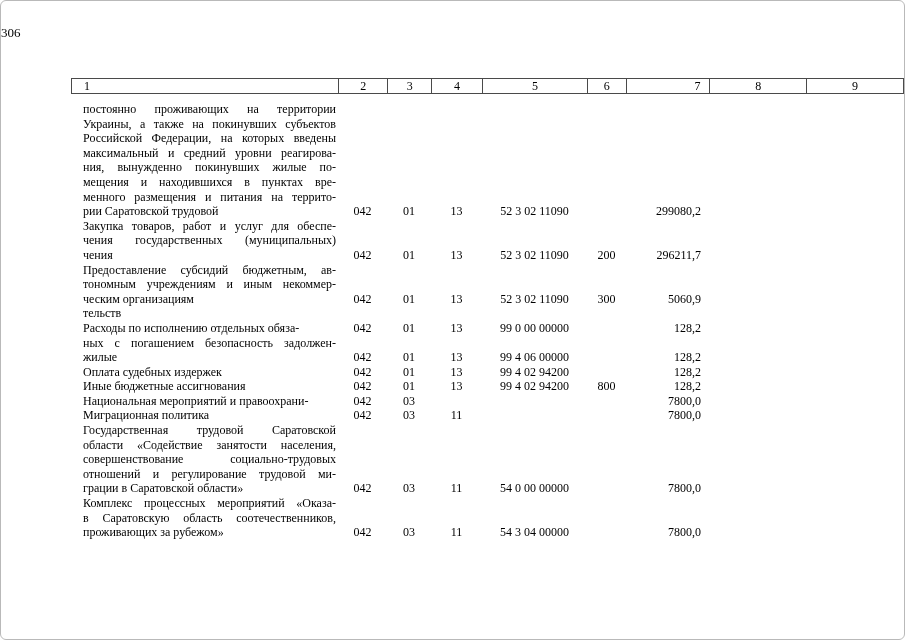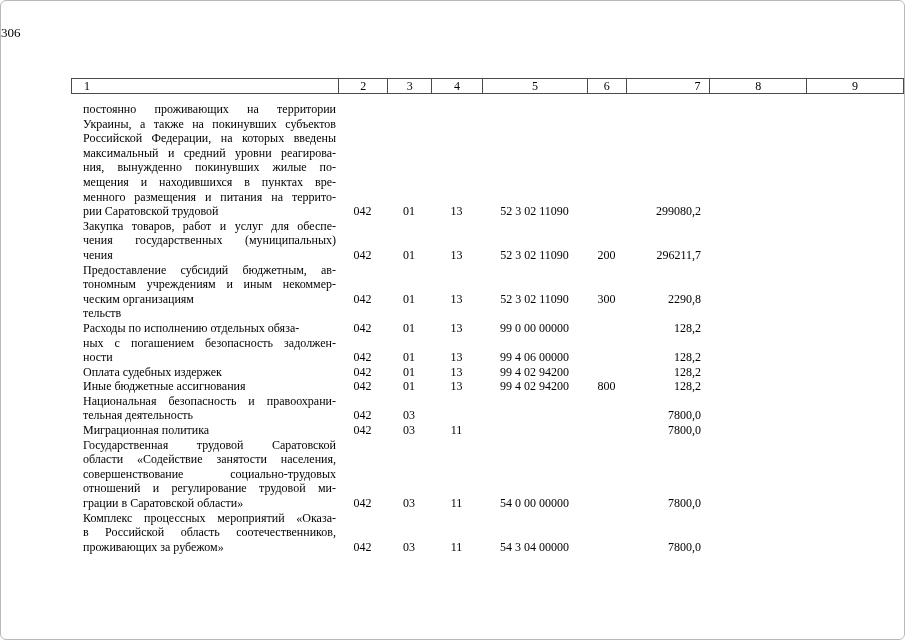--- a/index.html
+++ b/index.html
@@ -117,42 +117,42 @@
           <div class="cell c1">
             <div>Предоставление субсидий бюджетным, ав-</div>
             <div>тономным учреждениям и иным некоммер-</div>
             <div>ческим организациям</div>
           </div>
           <div class="cell c2">042</div>
           <div class="cell c3">01</div>
           <div class="cell c4">13</div>
           <div class="cell c5">52 3 02 11090</div>
           <div class="cell c6">300</div>
-          <div class="cell c7">2290,8</div>
+          <div class="cell c7">5060,9</div>
           <div class="cell c8"></div>
           <div class="cell c9"></div>
         </div>
         <div class="row">
           <div class="cell c1">
             <div>тельств</div>
             <div>Расходы по исполнению отдельных обяза-</div>
           </div>
           <div class="cell c2">042</div>
           <div class="cell c3">01</div>
           <div class="cell c4">13</div>
           <div class="cell c5">99 0 00 00000</div>
           <div class="cell c6"></div>
           <div class="cell c7">128,2</div>
           <div class="cell c8"></div>
           <div class="cell c9"></div>
         </div>
         <div class="row">
           <div class="cell c1">
             <div>ных с погашением безопасность задолжен-</div>
-            <div>ности</div>
+            <div>жилые</div>
           </div>
           <div class="cell c2">042</div>
           <div class="cell c3">01</div>
           <div class="cell c4">13</div>
           <div class="cell c5">99 4 06 00000</div>
           <div class="cell c6"></div>
           <div class="cell c7">128,2</div>
           <div class="cell c8"></div>
           <div class="cell c9"></div>
         </div>
@@ -177,22 +177,21 @@
           <div class="cell c3">01</div>
           <div class="cell c4">13</div>
           <div class="cell c5">99 4 02 94200</div>
           <div class="cell c6">800</div>
           <div class="cell c7">128,2</div>
           <div class="cell c8"></div>
           <div class="cell c9"></div>
         </div>
         <div class="row">
           <div class="cell c1">
-            <div>Национальная безопасность и правоохрани-</div>
-            <div>тельная деятельность</div>
+            <div>Национальная мероприятий и правоохрани-</div>
           </div>
           <div class="cell c2">042</div>
           <div class="cell c3">03</div>
           <div class="cell c4"></div>
           <div class="cell c5"></div>
           <div class="cell c6"></div>
           <div class="cell c7">7800,0</div>
           <div class="cell c8"></div>
           <div class="cell c9"></div>
         </div>
@@ -222,21 +221,21 @@
           <div class="cell c4">11</div>
           <div class="cell c5">54 0 00 00000</div>
           <div class="cell c6"></div>
           <div class="cell c7">7800,0</div>
           <div class="cell c8"></div>
           <div class="cell c9"></div>
         </div>
         <div class="row">
           <div class="cell c1">
             <div>Комплекс процессных мероприятий «Оказа-</div>
-            <div>в Российской область соотечественников,</div>
+            <div>в Саратовскую область соотечественников,</div>
             <div>проживающих за рубежом»</div>
           </div>
           <div class="cell c2">042</div>
           <div class="cell c3">03</div>
           <div class="cell c4">11</div>
           <div class="cell c5">54 3 04 00000</div>
           <div class="cell c6"></div>
           <div class="cell c7">7800,0</div>
           <div class="cell c8"></div>
           <div class="cell c9"></div>

